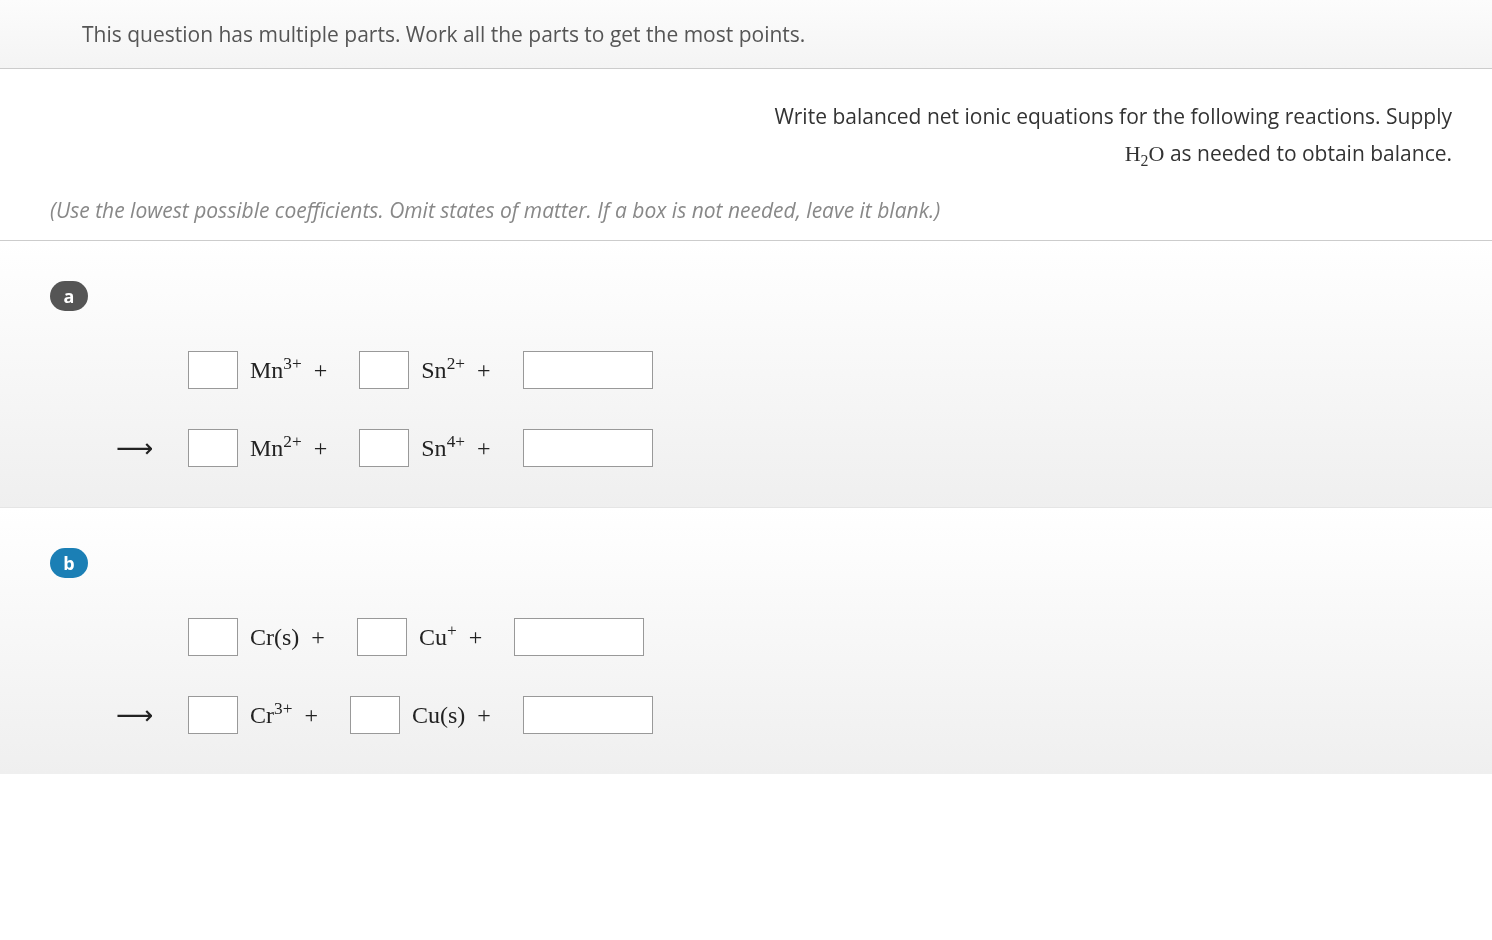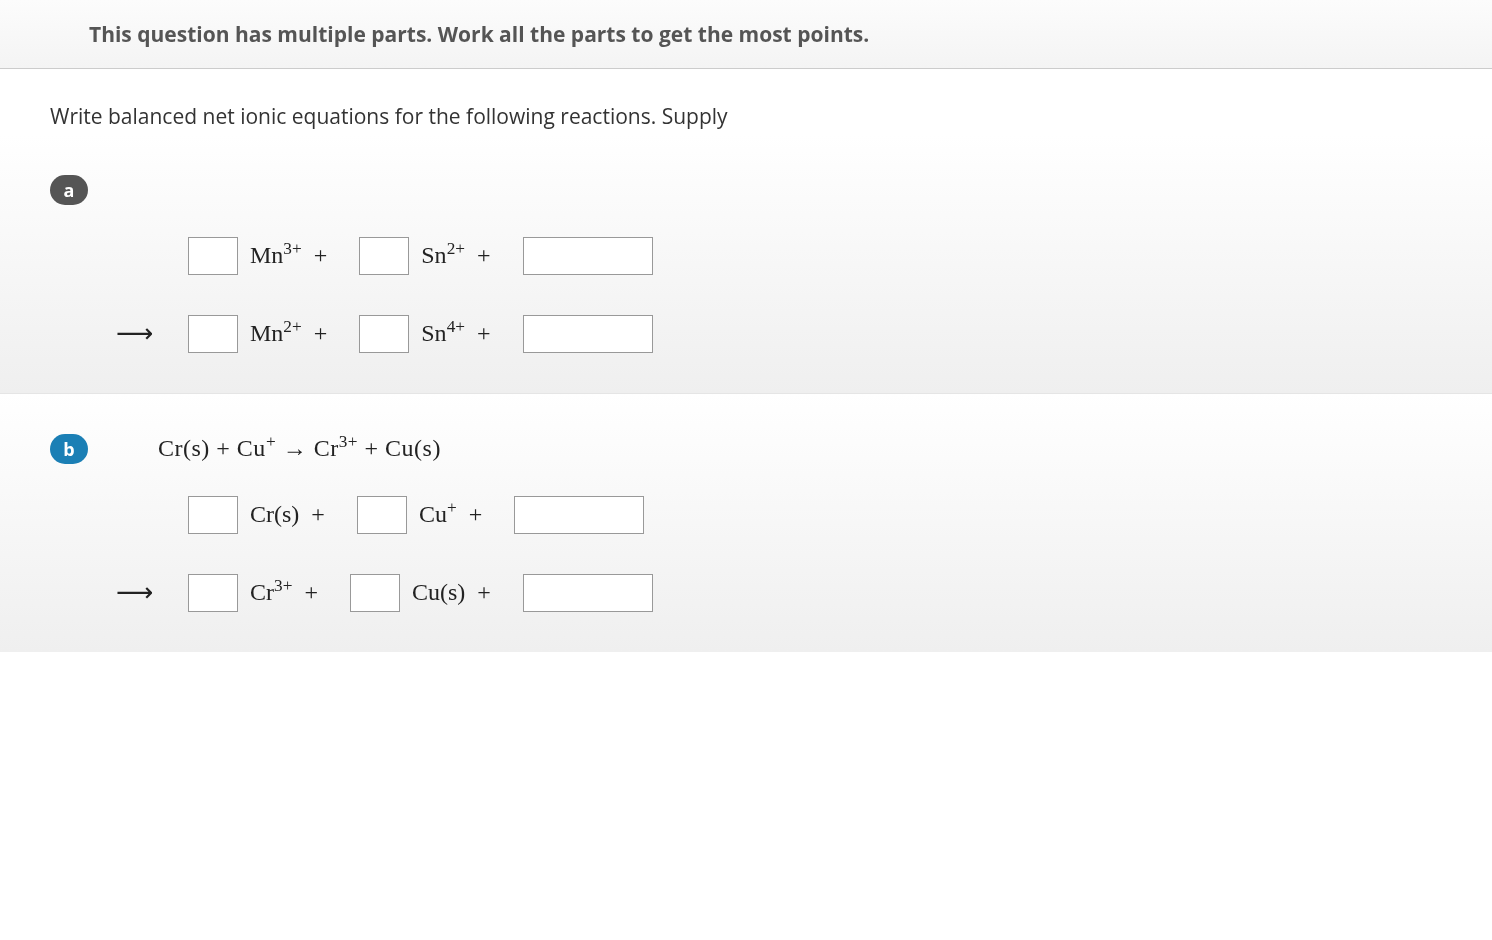--- a/index.html
+++ b/index.html
@@ -12,30 +12,30 @@
     }
     .container {
       width: 100%;
     }
     .header-box {
       background: linear-gradient(to bottom, #fcfcfc 0%, #f4f4f4 100%);
       border-bottom: 1px solid #ccc;
       padding: 20px 40px 20px 82px;
     }
     .header-text {
-      font-weight: 700;
+      font-weight: 400;
       color: #555;
       font-size: 21px;
-      margin-left: 7px;
     }
     .instructions {
       padding: 30px 40px 0 50px;
       color: #333;
       line-height: 1.7;
       font-size: 21px;
+      text-align: right;
     }
     .instructions .chem {
       font-family: 'Cambria Math', 'STIX', 'Times New Roman', serif;
       font-size: 22px;
     }
     .hint {
       padding: 24px 40px 16px 50px;
       color: #888;
       font-style: italic;
       font-size: 21px;
@@ -70,21 +70,21 @@
     .badge-b { background: #1b7fb5; }
     .equation {
       font-family: 'Cambria Math', 'STIX', 'Times New Roman', serif;
       font-size: 24px;
       color: #222;
       letter-spacing: 0.5px;
     }
     sup { font-size: 0.72em; vertical-align: super; line-height: 0;}
     sub { font-size: 0.72em; vertical-align: sub; line-height: 0;}
     .answer-lines {
-      margin-top: 32px;
+      margin-top: 40px;
       margin-left: 66px;
     }
     .answer-row {
       display: flex;
       align-items: center;
       gap: 12px;
       margin-bottom: 40px;
       font-family: 'Cambria Math', 'STIX', 'Times New Roman', serif;
       font-size: 24px;
       color: #222;
@@ -122,22 +122,26 @@
 <body>
 
 <div class="container">
 
   <div class="header-box">
     <div class="header-text">This question has multiple parts. Work all the parts to get the most points.</div>
   </div>
 
   <div class="instructions">
     <div>Write balanced net ionic equations for the following reactions. Supply</div>
-  </div>
-
+    <div>
+      <span class="chem"><span>H</span><sub>2</sub><span>O</span></span><span> as needed to obtain balance.</span>
+    </div>
+  </div>
+
+  <div class="hint">(Use the lowest possible coefficients. Omit states of matter. If a box is not needed, leave it blank.)</div>
 
   <div class="part">
     <div class="part-row">
       <span class="badge badge-a">a</span>
     </div>
 
     <div class="answer-lines">
       <div class="answer-row">
         <span class="arrow-slot"></span>
         <input class="coef-input" style="">
@@ -164,23 +168,20 @@
         <span>+</span>
         <span class="spacer"></span>
         <input class="coef-input wide" style="">
       </div>
     </div>
   </div>
 
   <div class="part" style="border-bottom:none;">
     <div class="part-row">
       <span class="badge badge-b">b</span>
-      <span class="equation">
-        <span>Cr(s) + Cu</span><sup>+</sup><span> → Cr</span><sup>3+</sup><span> + Cu(s)</span>
-      </span>
     </div>
 
     <div class="answer-lines">
       <div class="answer-row">
         <span class="arrow-slot"></span>
         <input class="coef-input" style="">
         <span><span>Cr(s)</span></span>
         <span>+</span>
         <span class="spacer"></span>
         <input class="coef-input" style="">

